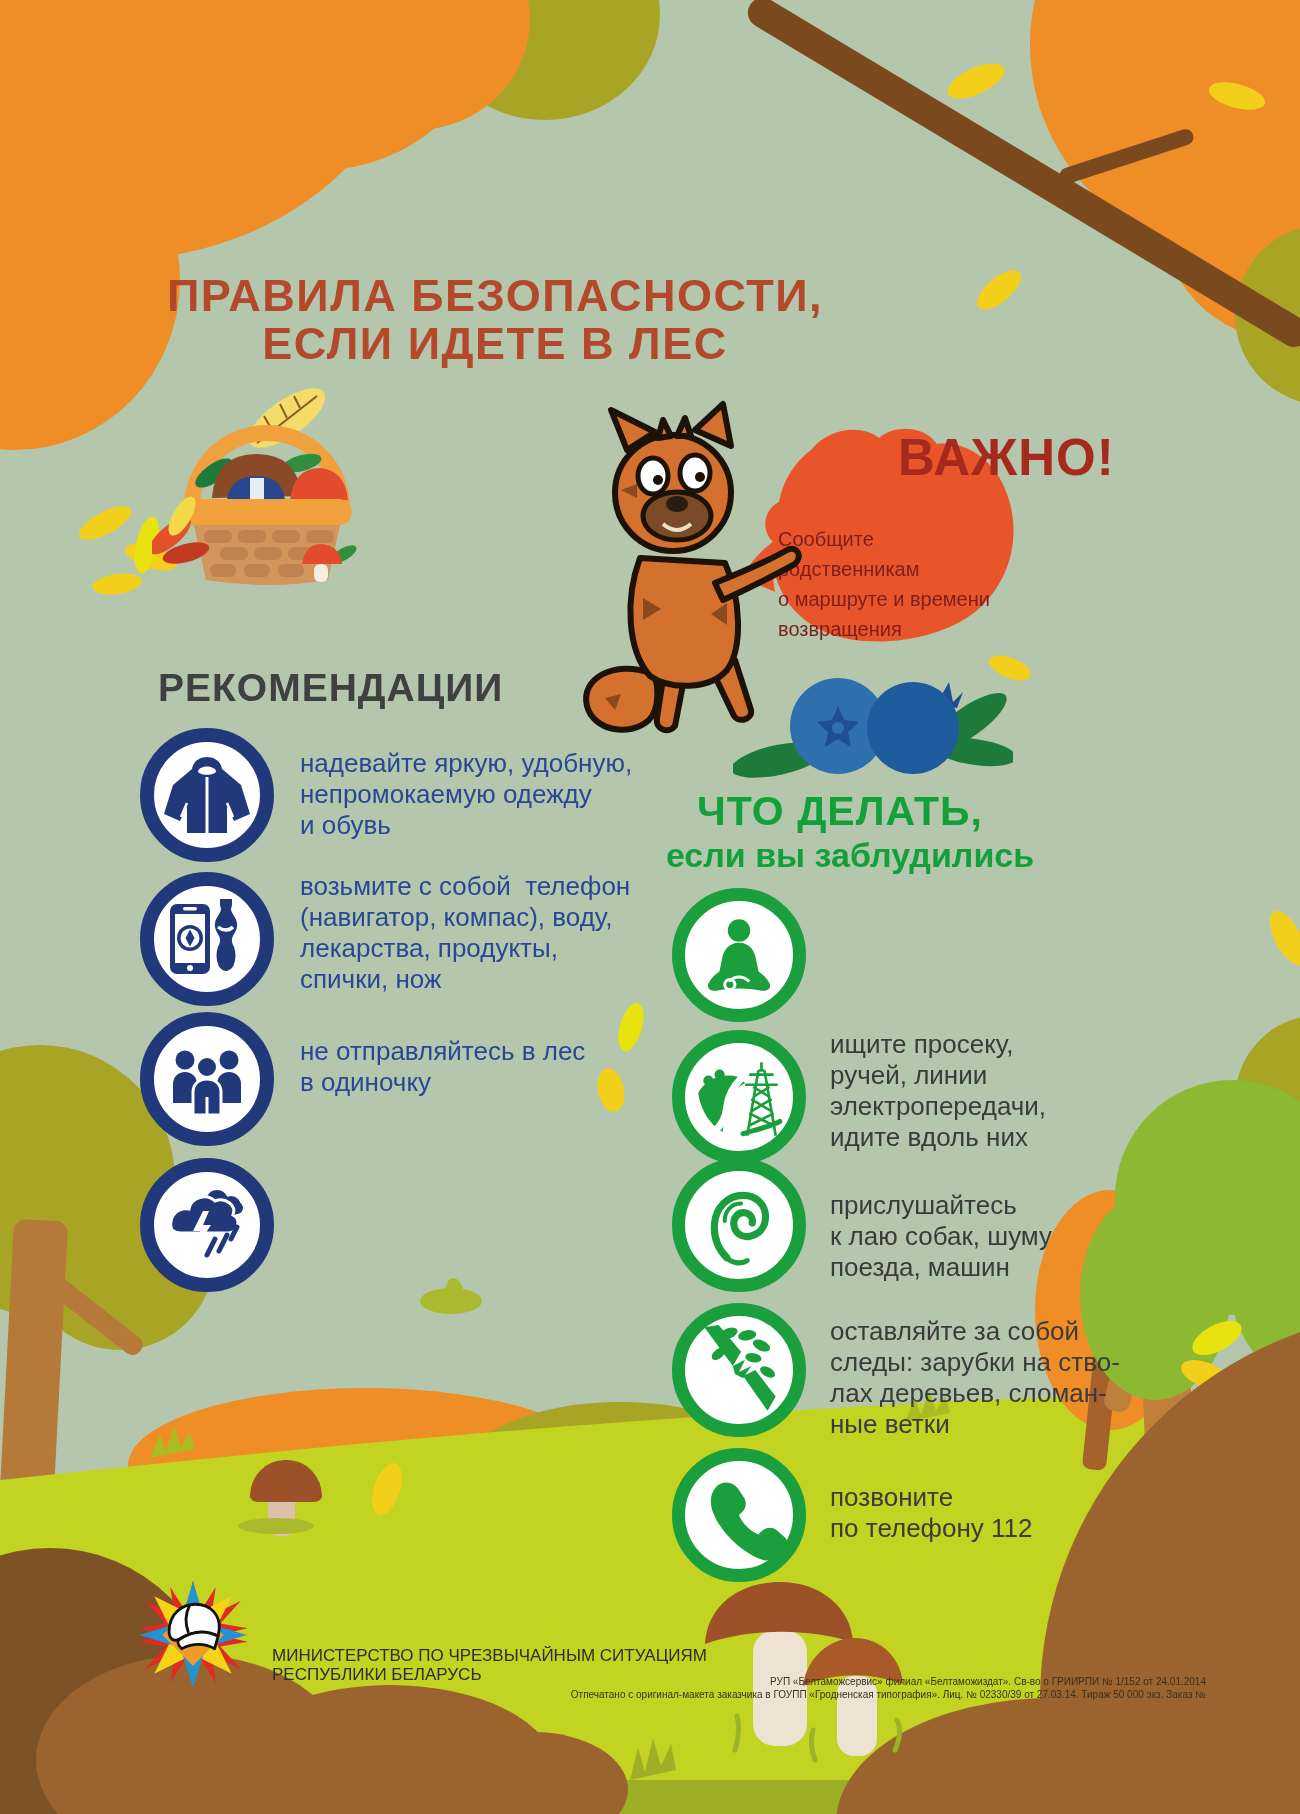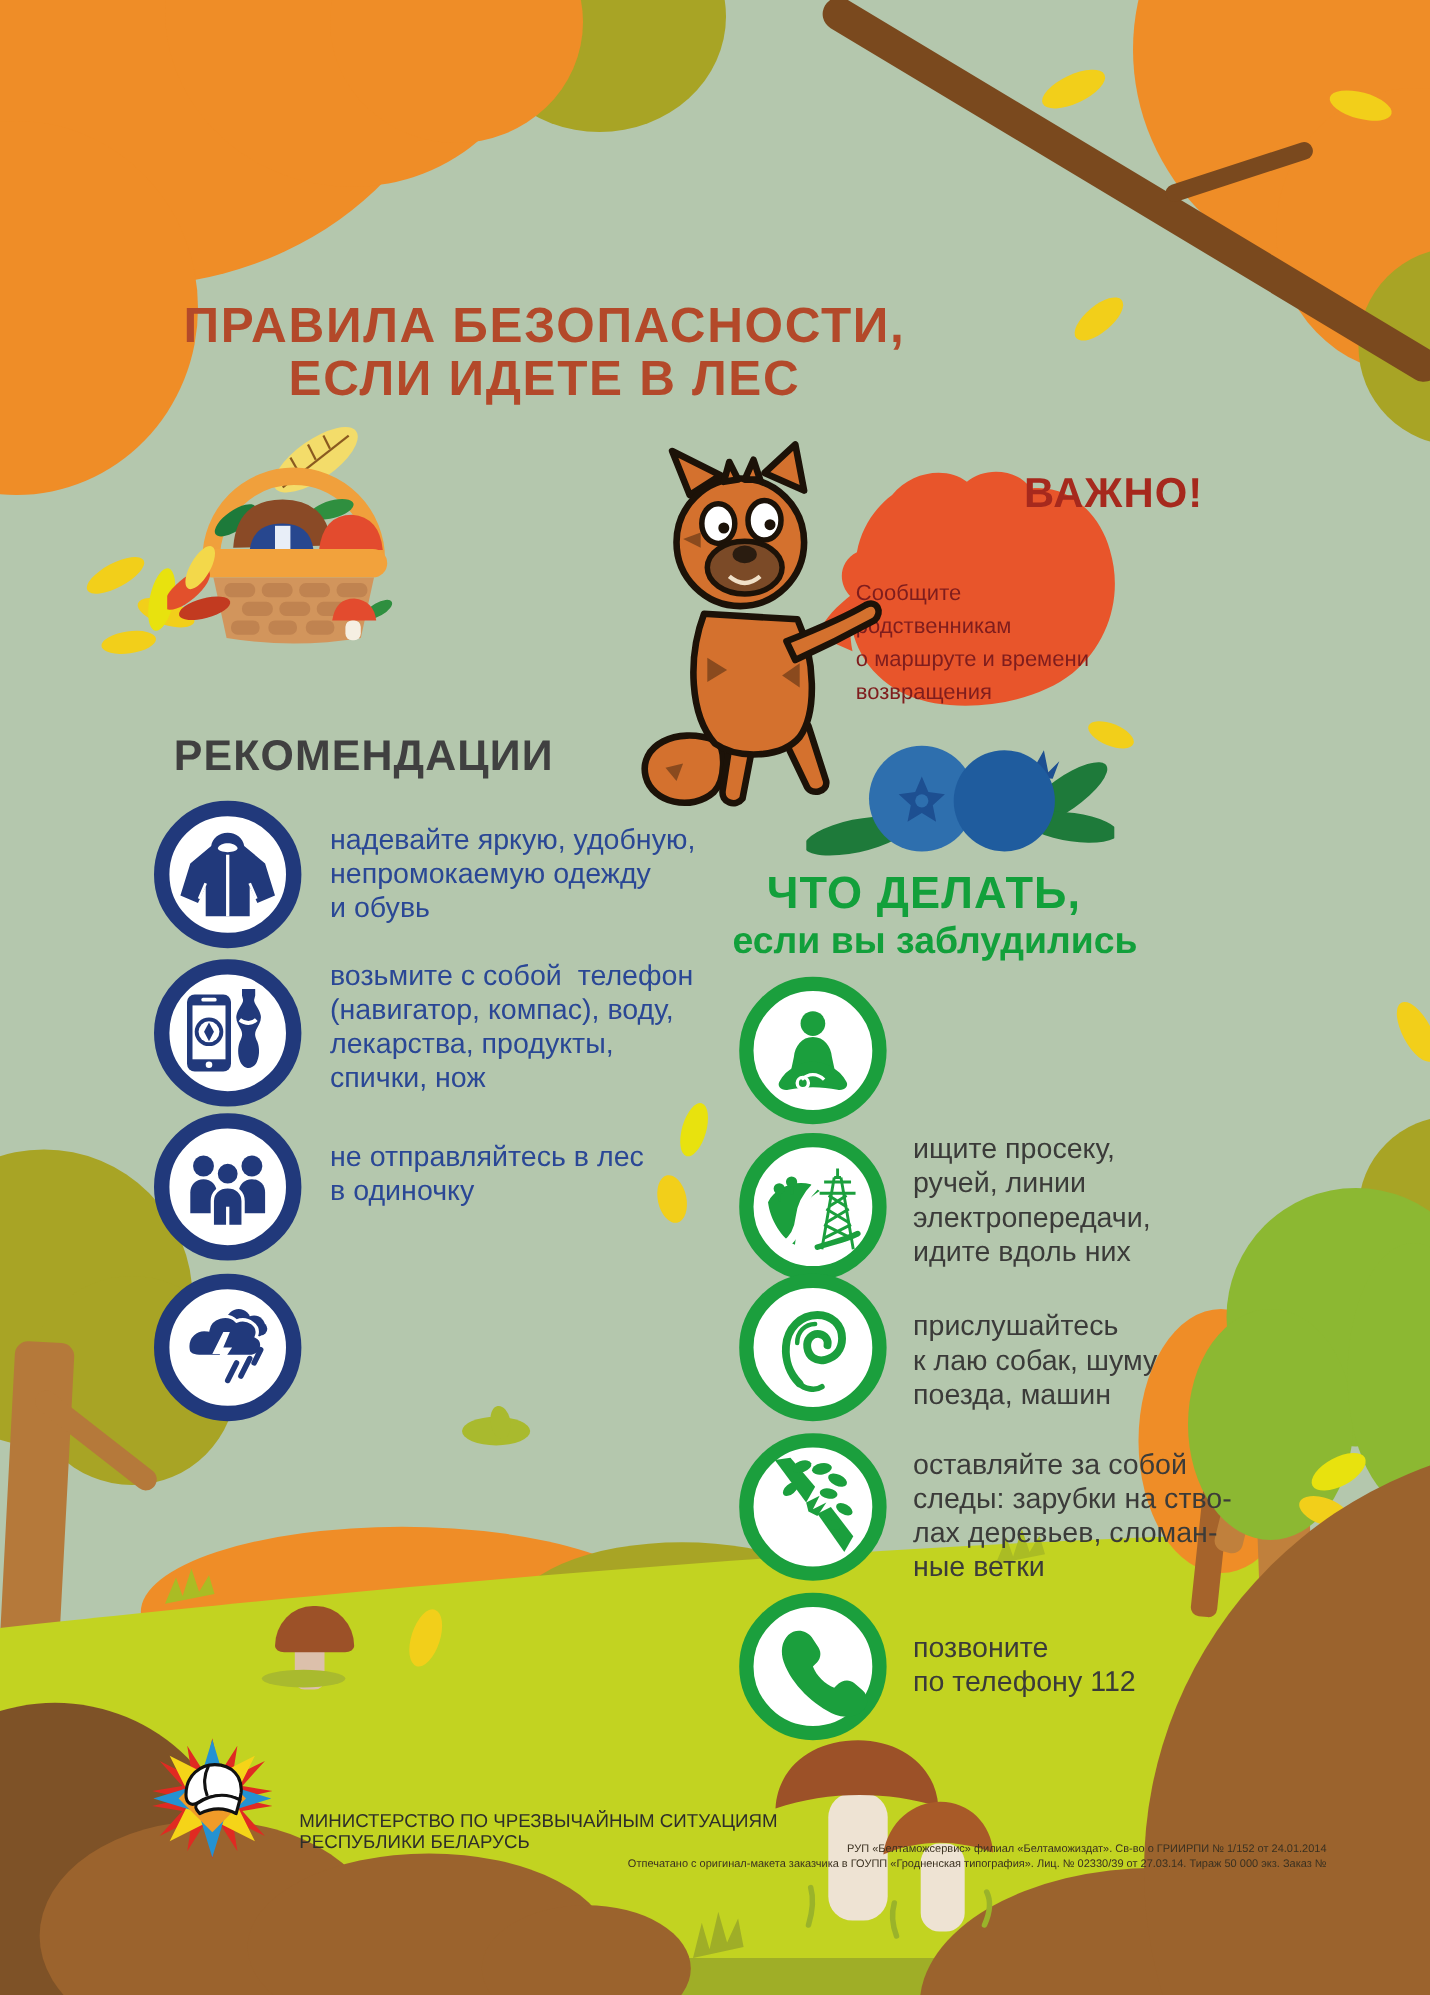--- a/index.html
+++ b/index.html
@@ -4,21 +4,21 @@
 <style>
   html,body{margin:0;padding:0;background:#888;}
   .poster{position:relative;width:1300px;height:1814px;background:#b4c7ad;overflow:hidden;
           font-family:"Liberation Sans", sans-serif;}
   .abs{position:absolute;}
   .circ{border-radius:50%;}
   .leafY{background:#f2cf1a;border-radius:50%;}
   .leafB{background:#e8e20e;border-radius:50%;}
   .title{width:810px;left:90px;top:272px;text-align:center;font-weight:bold;
          font-size:45px;line-height:48px;letter-spacing:1.5px;color:#b3492a;white-space:pre-line;}
-  .vazhno{left:898px;top:428px;font-size:38px;font-weight:bold;color:#a6291d;letter-spacing:1px;margin-left:33px;}
+  .vazhno{left:898px;top:428px;font-size:51px;font-weight:bold;color:#a6291d;letter-spacing:1px;}
   .leafnote{left:778px;top:524px;width:240px;text-align:left;color:#7f1d1d;
             font-size:20px;line-height:30px;white-space:pre-line;}
   .rec-h{left:158px;top:666px;font-size:39px;font-weight:bold;color:#404040;letter-spacing:1px;}
   .wtd-h1{left:620px;top:788px;width:440px;text-align:center;font-size:41px;font-weight:bold;color:#12a03b;letter-spacing:1px;}
   .wtd-h2{left:620px;top:836px;width:460px;text-align:center;font-size:34px;font-weight:bold;color:#12a03b;}
   .badge{display:block;width:134px;height:134px;border-radius:50%;background:#fff;box-sizing:border-box;}
   .badge.blue{border:14px solid #21397b;}
   .badge.green{border:13px solid #1b9f3d;}
   .badge svg{display:block;margin:3px;}
   .txt{margin:0;font-size:26px;line-height:31px;white-space:pre-wrap;}

